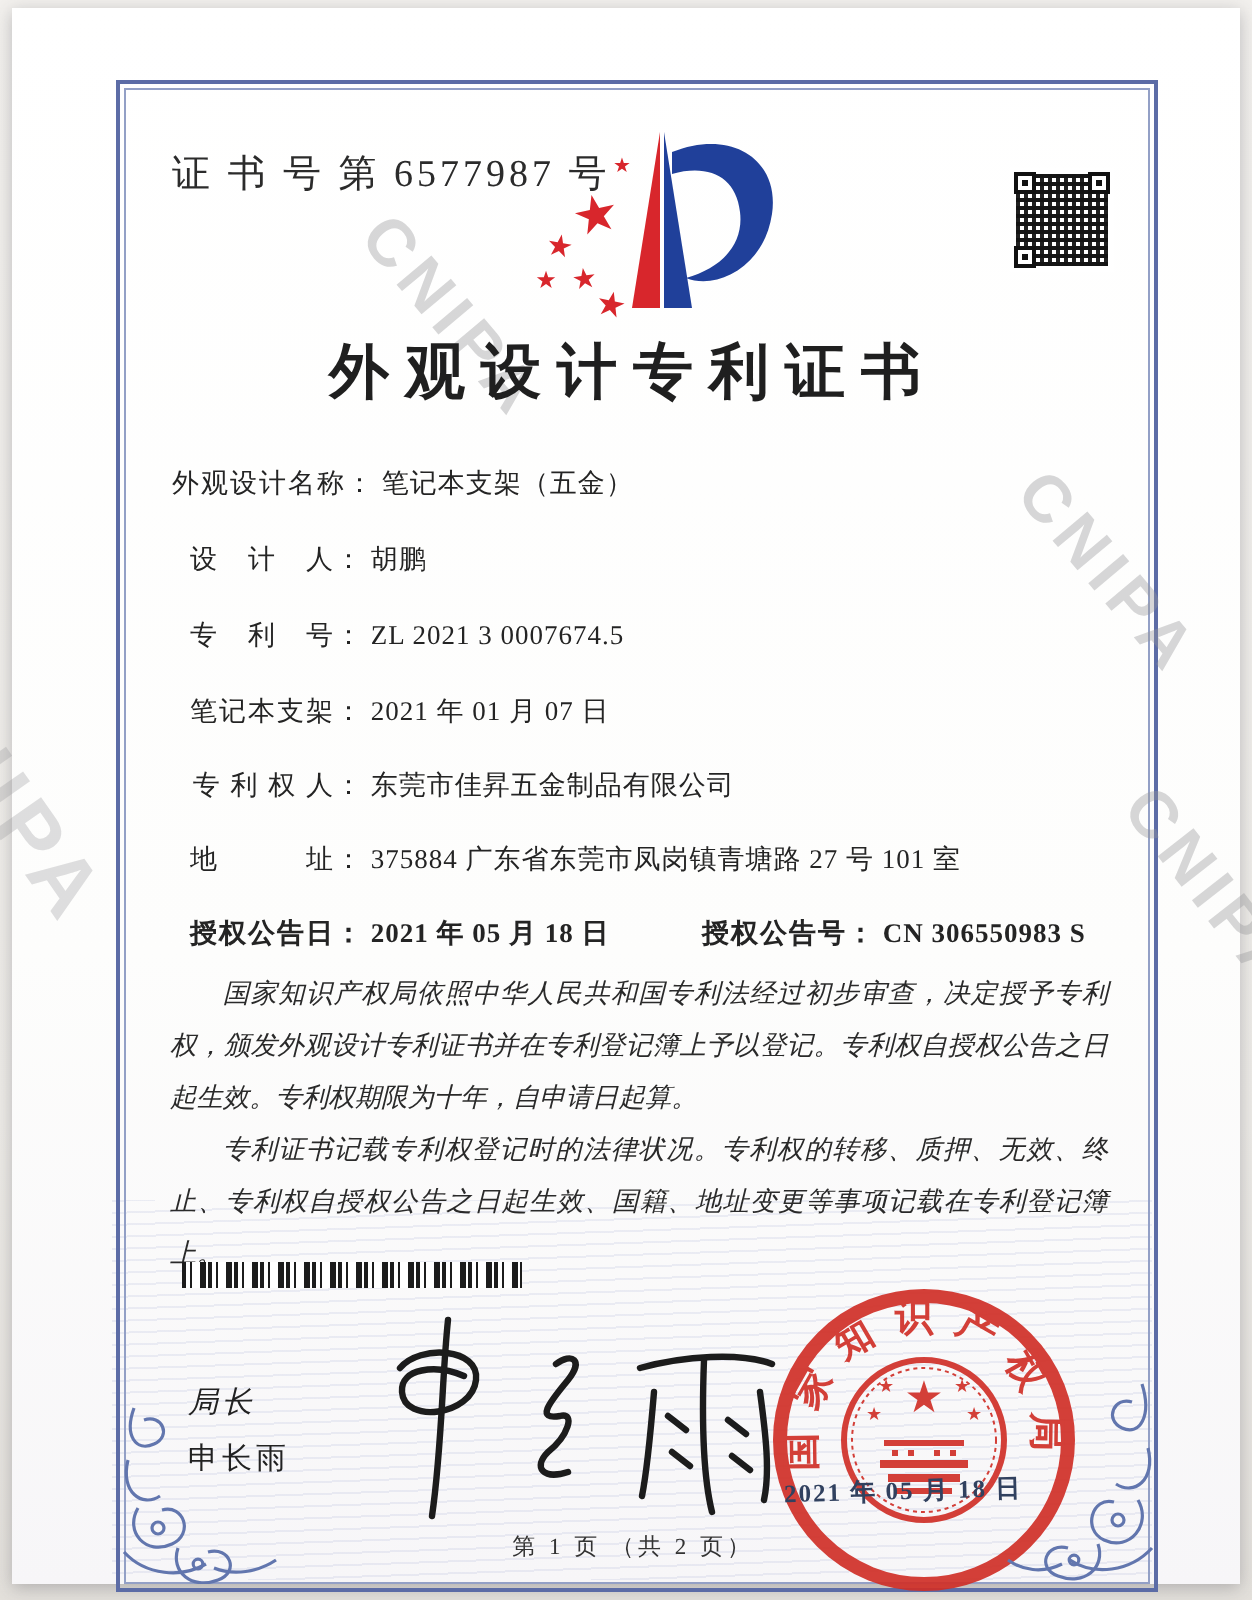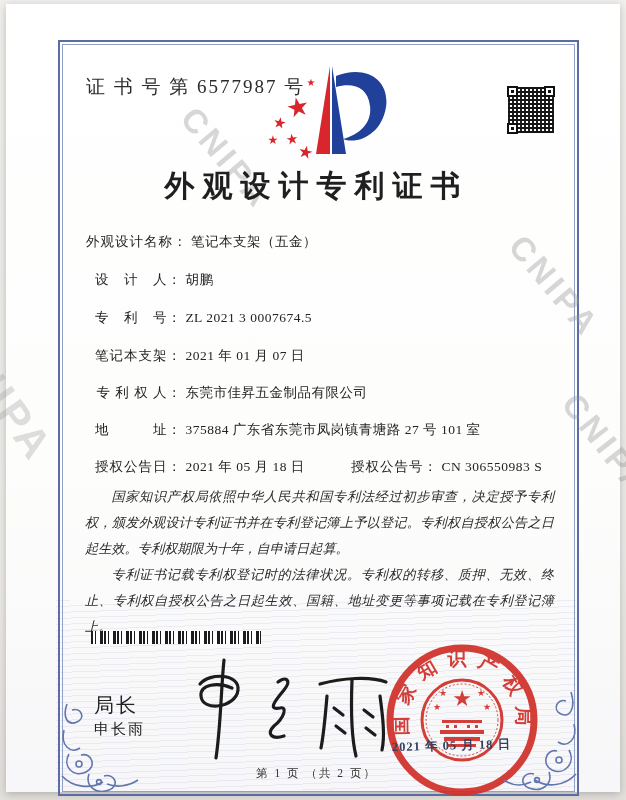--- a/index.html
+++ b/index.html
@@ -54,32 +54,32 @@
   .qr .f.bl{left:2px;bottom:2px;}
   .logo{position:absolute;left:258px;top:56px;width:145px;height:108px;}
   .title{
     position:absolute;left:52px;top:162px;width:517px;text-align:center;
     font-size:30px;font-weight:bold;letter-spacing:8px;color:#1f1f1f;
   }
   .fields{position:absolute;left:80px;top:229px;width:470px;font-size:13.5px;color:#242424;}
   .frow{position:absolute;left:0;white-space:nowrap;}
   .flabel{display:inline-block;min-width:96px;letter-spacing:1px;text-align:right;}
   .fvalue{letter-spacing:.5px;margin-top:24px;}
-  .r0{top:0px;}.r1{top:38px;}.r2{top:76px;}.r3{top:114px;}.r4{top:151px;}.r5{top:188px;}.r6{top:225px;}
+  .r0{top:0px;}.r1{top:38px;}.r2{top:76px;}.r3{top:114px;}.r4{top:151px;}.r5{top:188px;}.r6{top:225px;font-weight:bold;}
   .grant2{position:absolute;left:265px;top:0;}
   .bodytext{
     position:absolute;left:79px;top:480px;width:469px;
     font-size:13.2px;line-height:26px;text-align:justify;color:#2a2a2a;
   }
   .bodytext p{margin:0;text-indent:2em;font-style:italic;}
   .barcode{
     position:absolute;left:85px;top:627px;width:170px;height:13px;
     background:repeating-linear-gradient(90deg,#1c1c1c 0 2px,#fff 2px 4px,#1c1c1c 4px 5px,#fff 5px 9px,#1c1c1c 9px 12px,#fff 12px 13px);
   }
-  .sig-title{position:absolute;left:88px;top:688px;font-size:20px;color:#222;letter-spacing:2px;}
+  .sig-title{position:absolute;left:88px;top:688px;font-size:15px;color:#222;letter-spacing:2px;font-style:italic;}
   .sig-name{position:absolute;left:88px;top:716px;font-size:15px;color:#222;letter-spacing:2px;}
   .signature{position:absolute;left:168px;top:650px;width:235px;height:108px;}
   .seal{position:absolute;left:376px;top:636px;width:160px;height:160px;opacity:.92;mix-blend-mode:multiply;}
   .seal-date{
     position:absolute;left:386px;top:733px;width:160px;font-size:12.5px;color:#31415f;
     letter-spacing:1px;transform:rotate(-1.5deg);z-index:6;font-weight:bold;
   }
   .footer{position:absolute;left:52px;top:762px;width:517px;text-align:center;font-size:11.5px;letter-spacing:2px;color:#333;}
   .orn{position:absolute;z-index:5;pointer-events:none;}
   .orn-l{left:53px;top:698px;}

